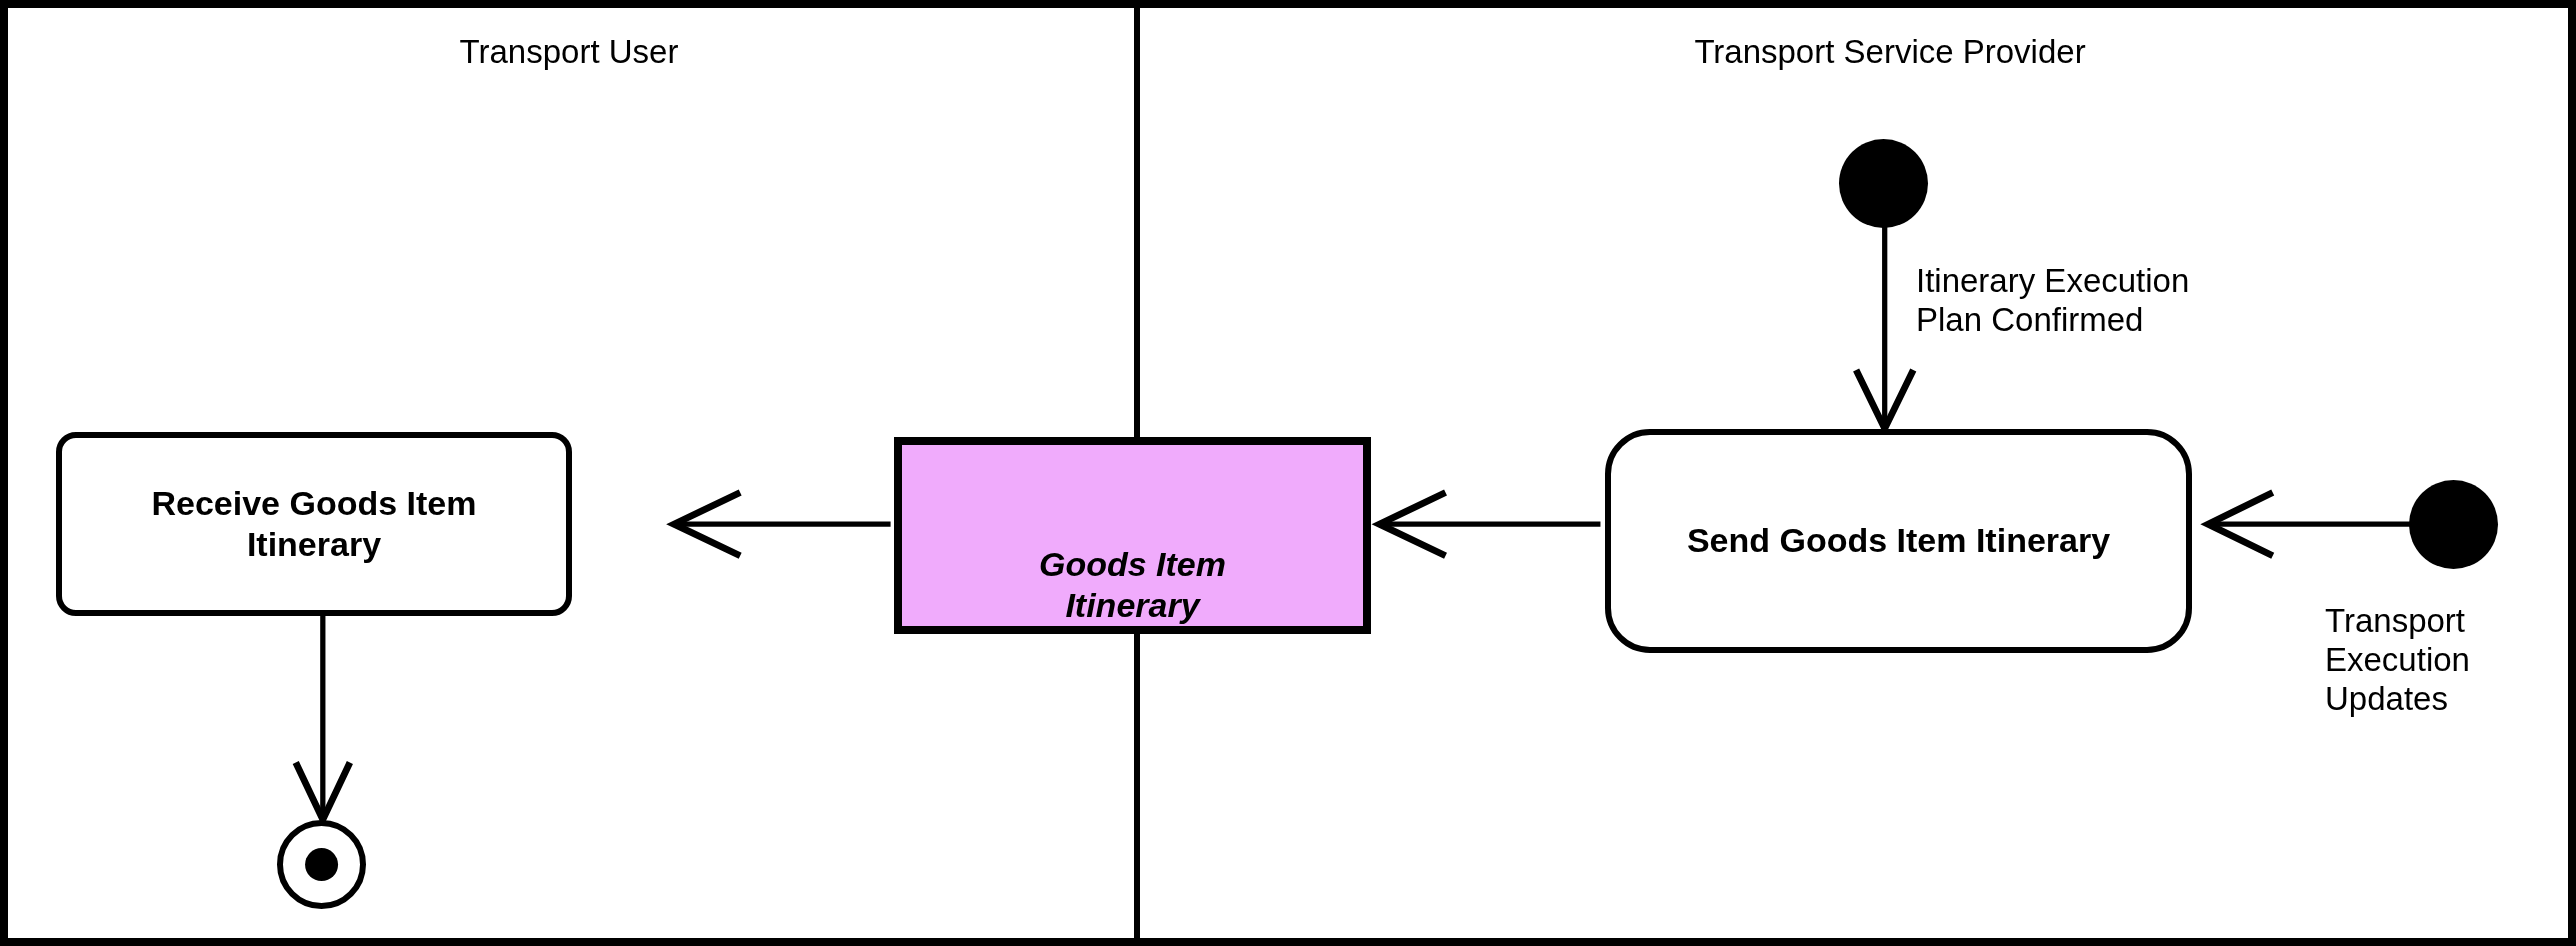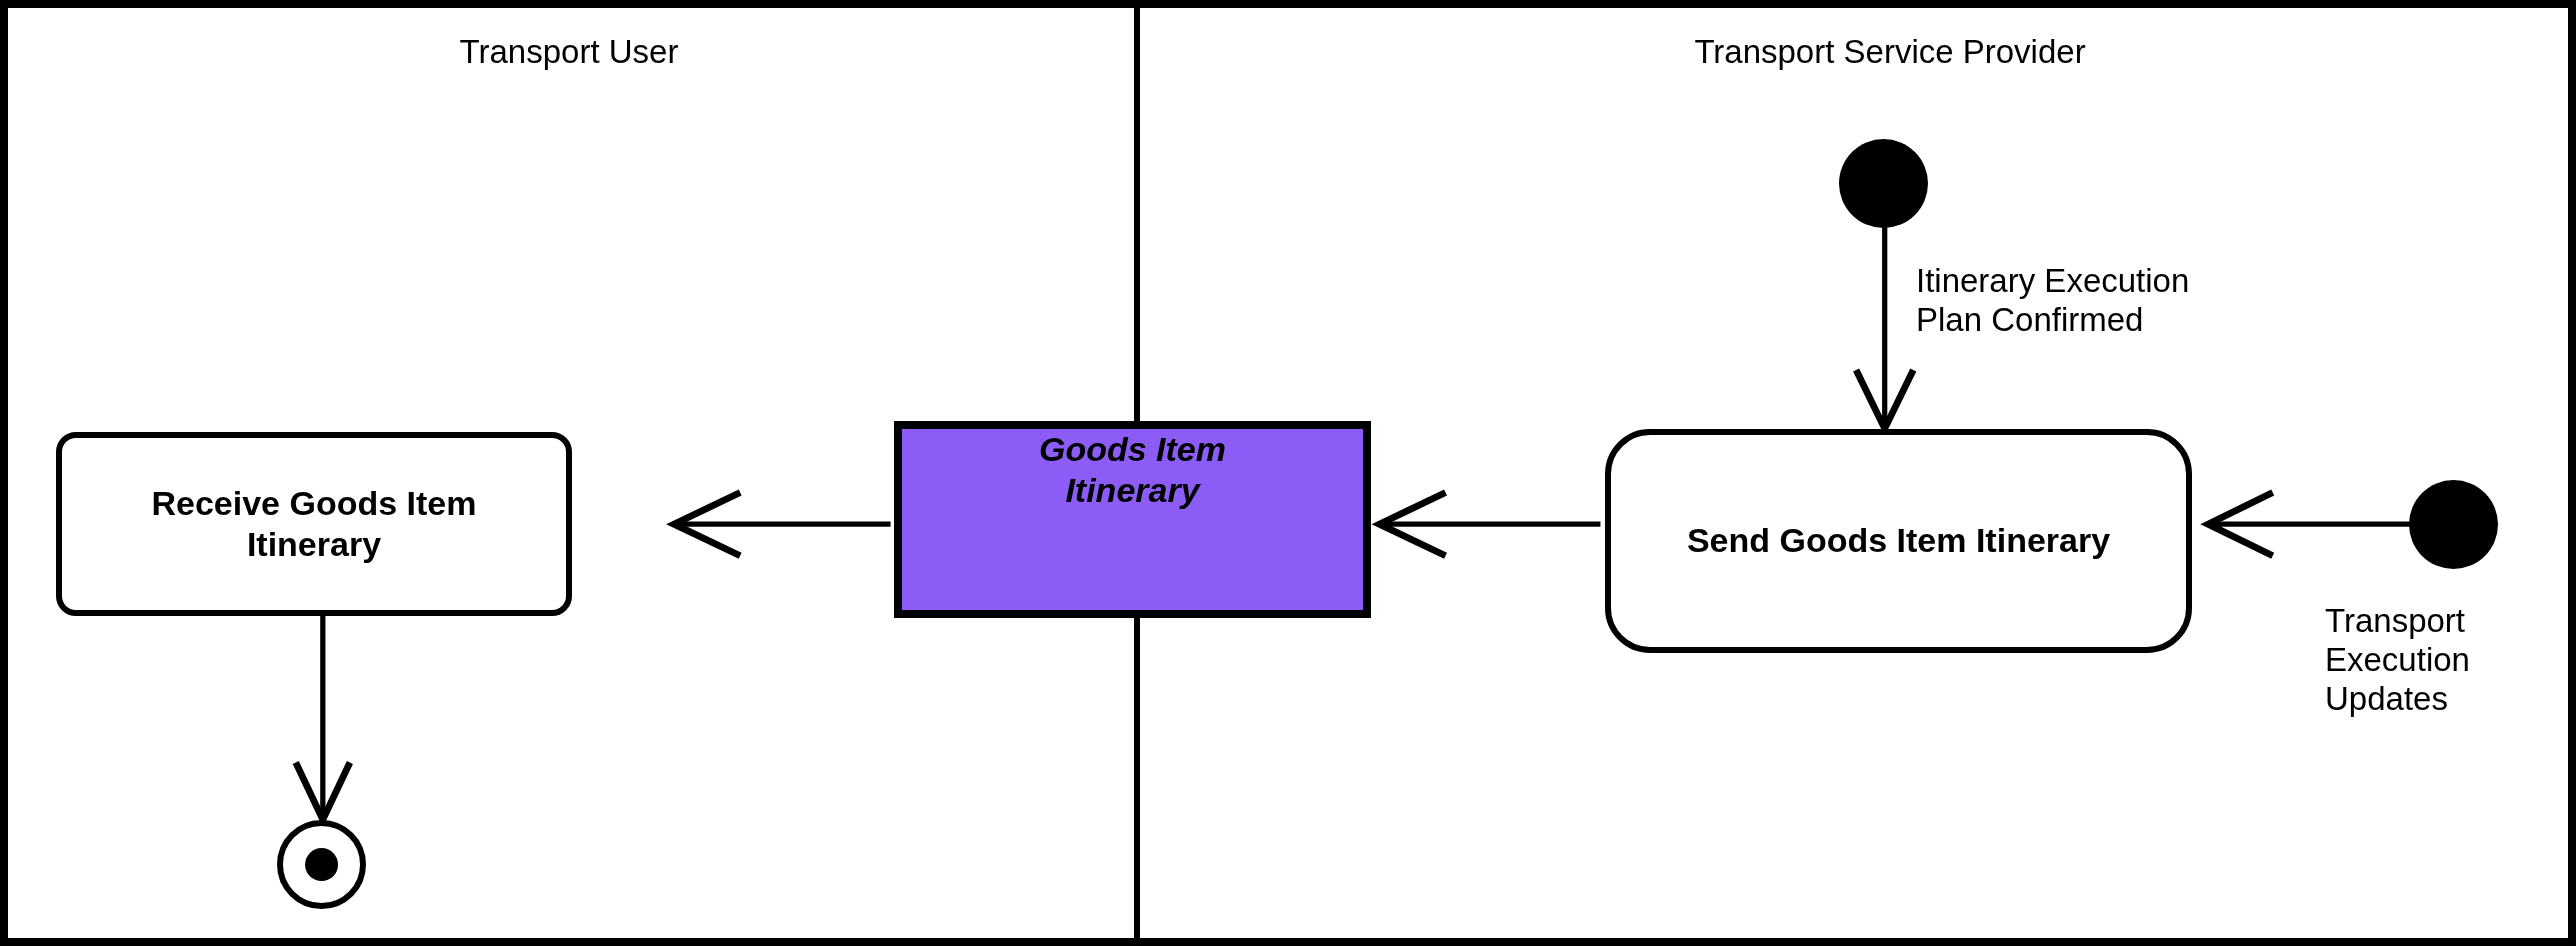--- a/index.html
+++ b/index.html
@@ -67,31 +67,32 @@
     font-weight: bold;
     font-size: 34px;
     line-height: 1.22;
     padding: 0 13.5px;
   }
 
   
   .object-node {
     position: absolute;
     box-sizing: border-box;
-    background: #8b5cf6;
+    background: #f0abfc;
     border: 8.3px solid #000000;
     display: flex;
-    align-items: flex-start;
+    align-items: flex-end;
     justify-content: center;
     text-align: center;
     font-weight: bold;
     font-style: italic;
     font-size: 34px;
     line-height: 1.2;
     padding: 0 10.5px;
+    margin-top: 16px;
   }
 
   
   .initial-node {
     position: absolute;
     border-radius: 50%;
     background: #000000;
   }
 
   

